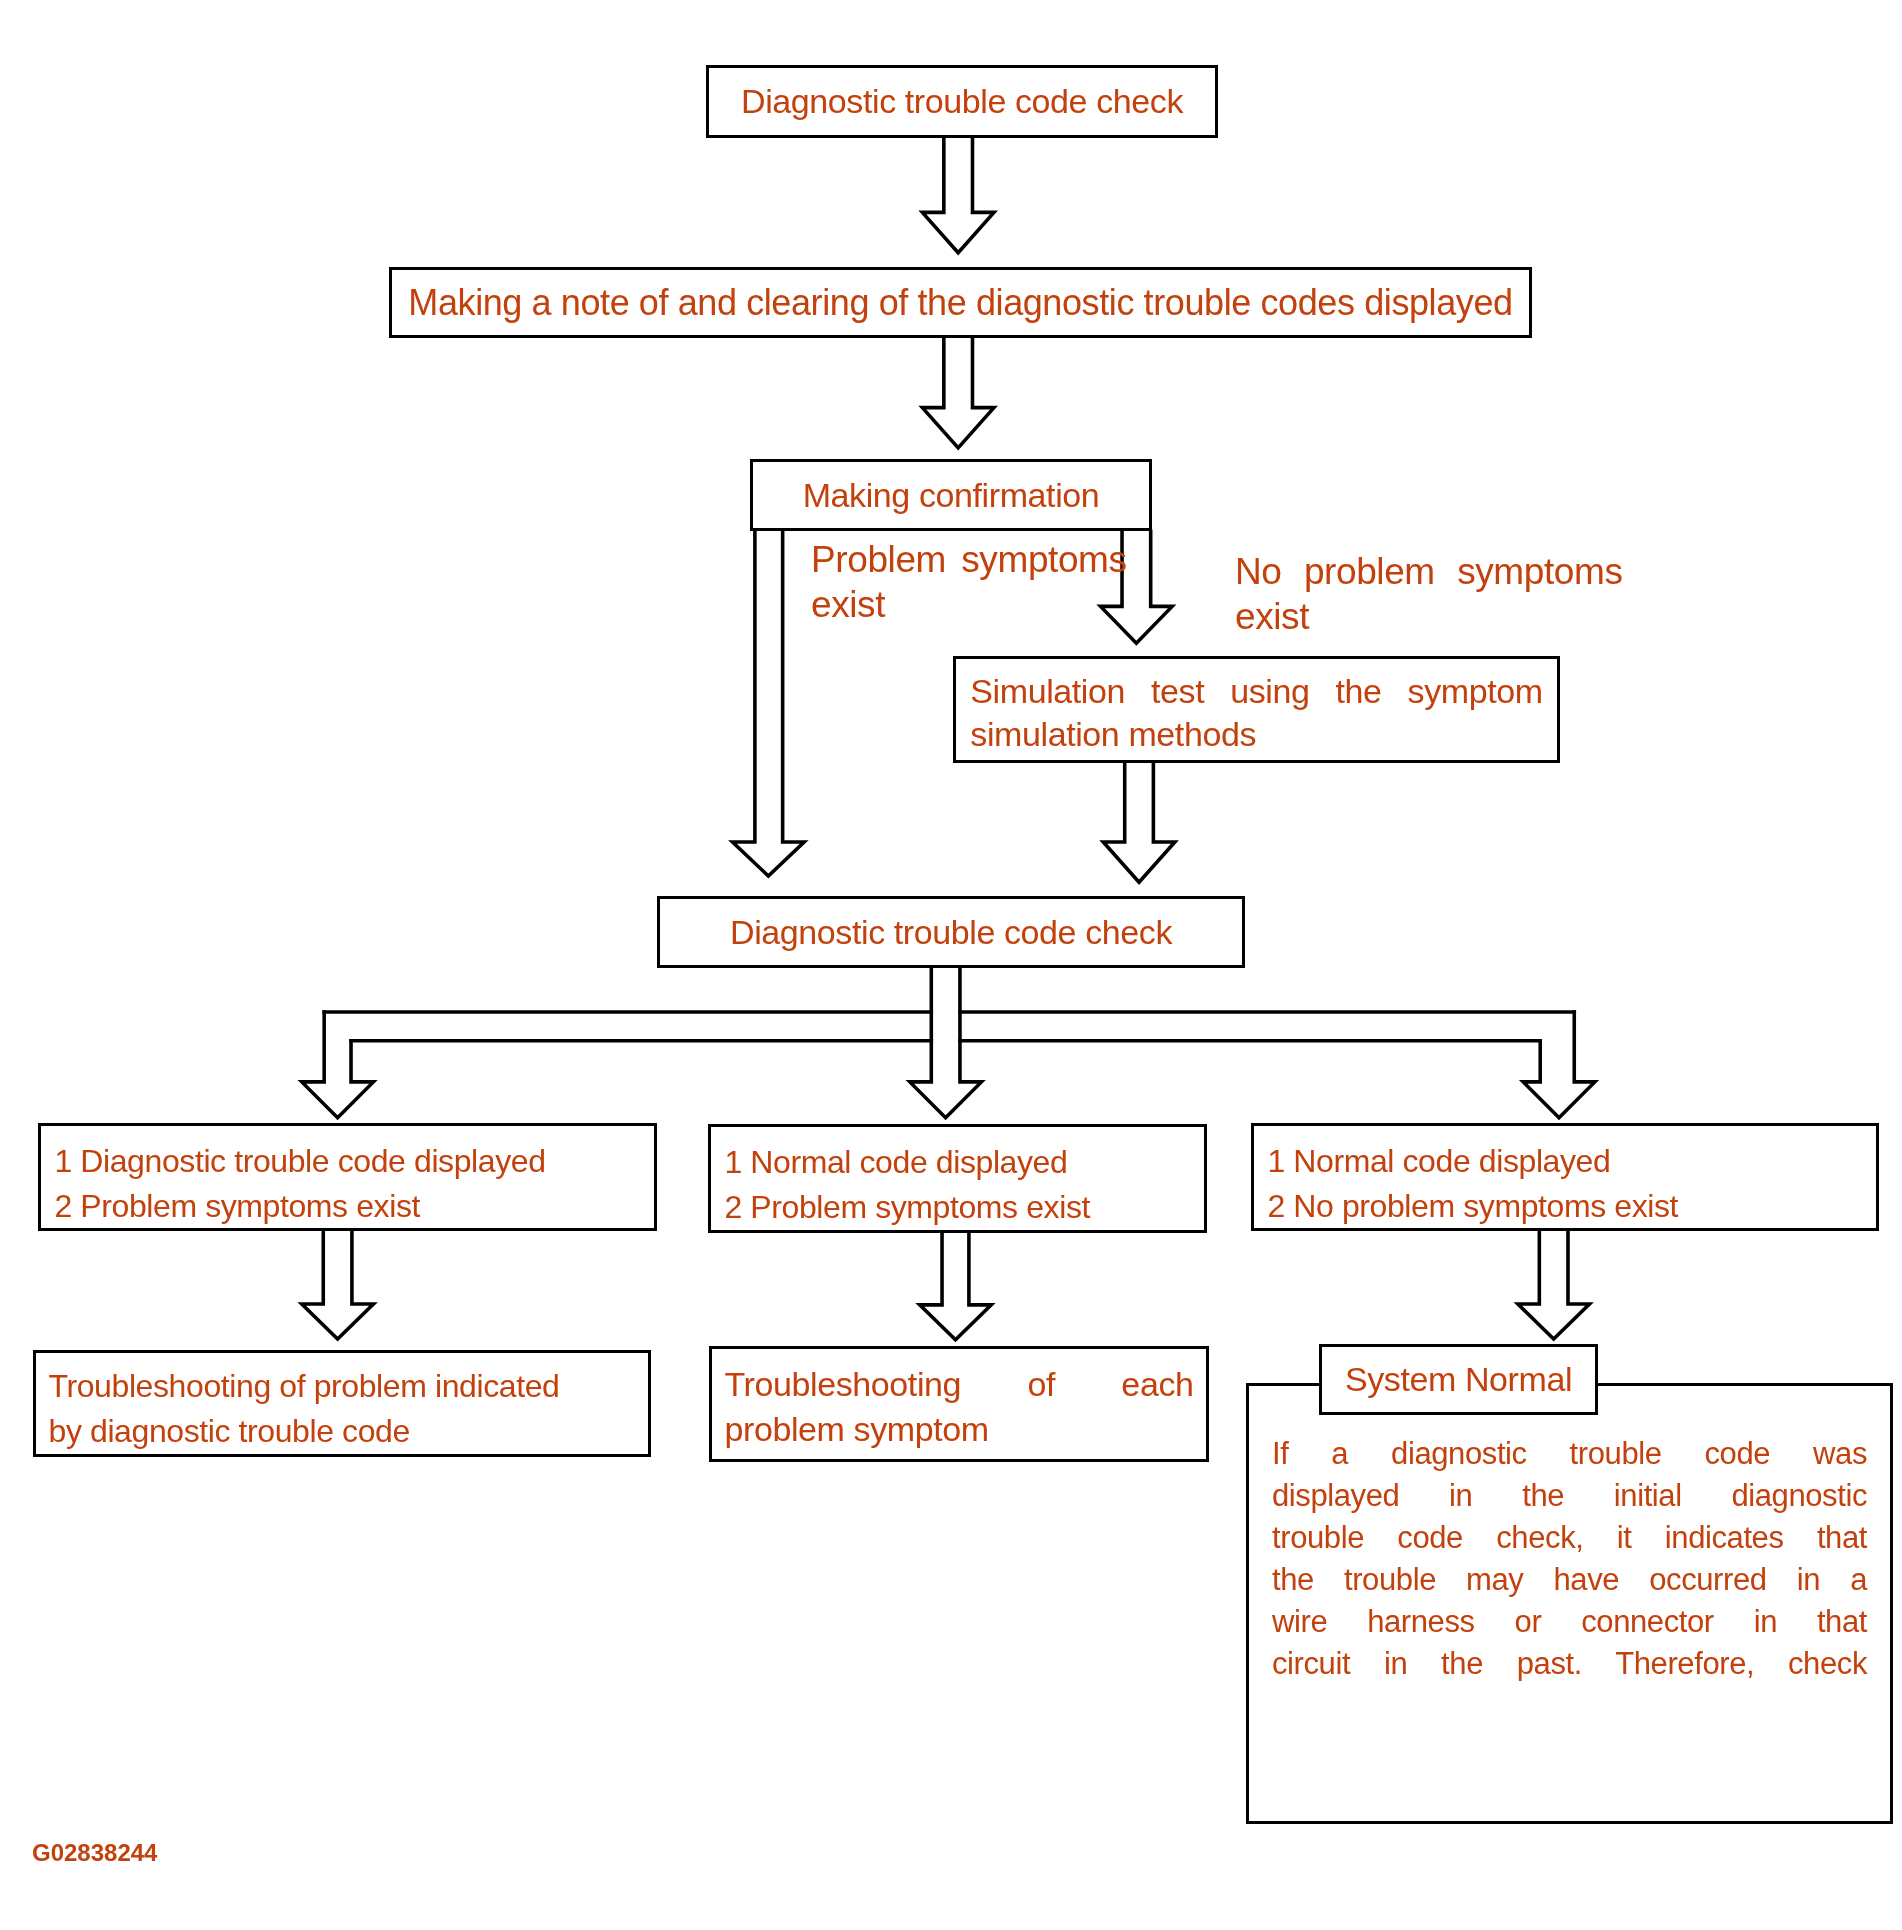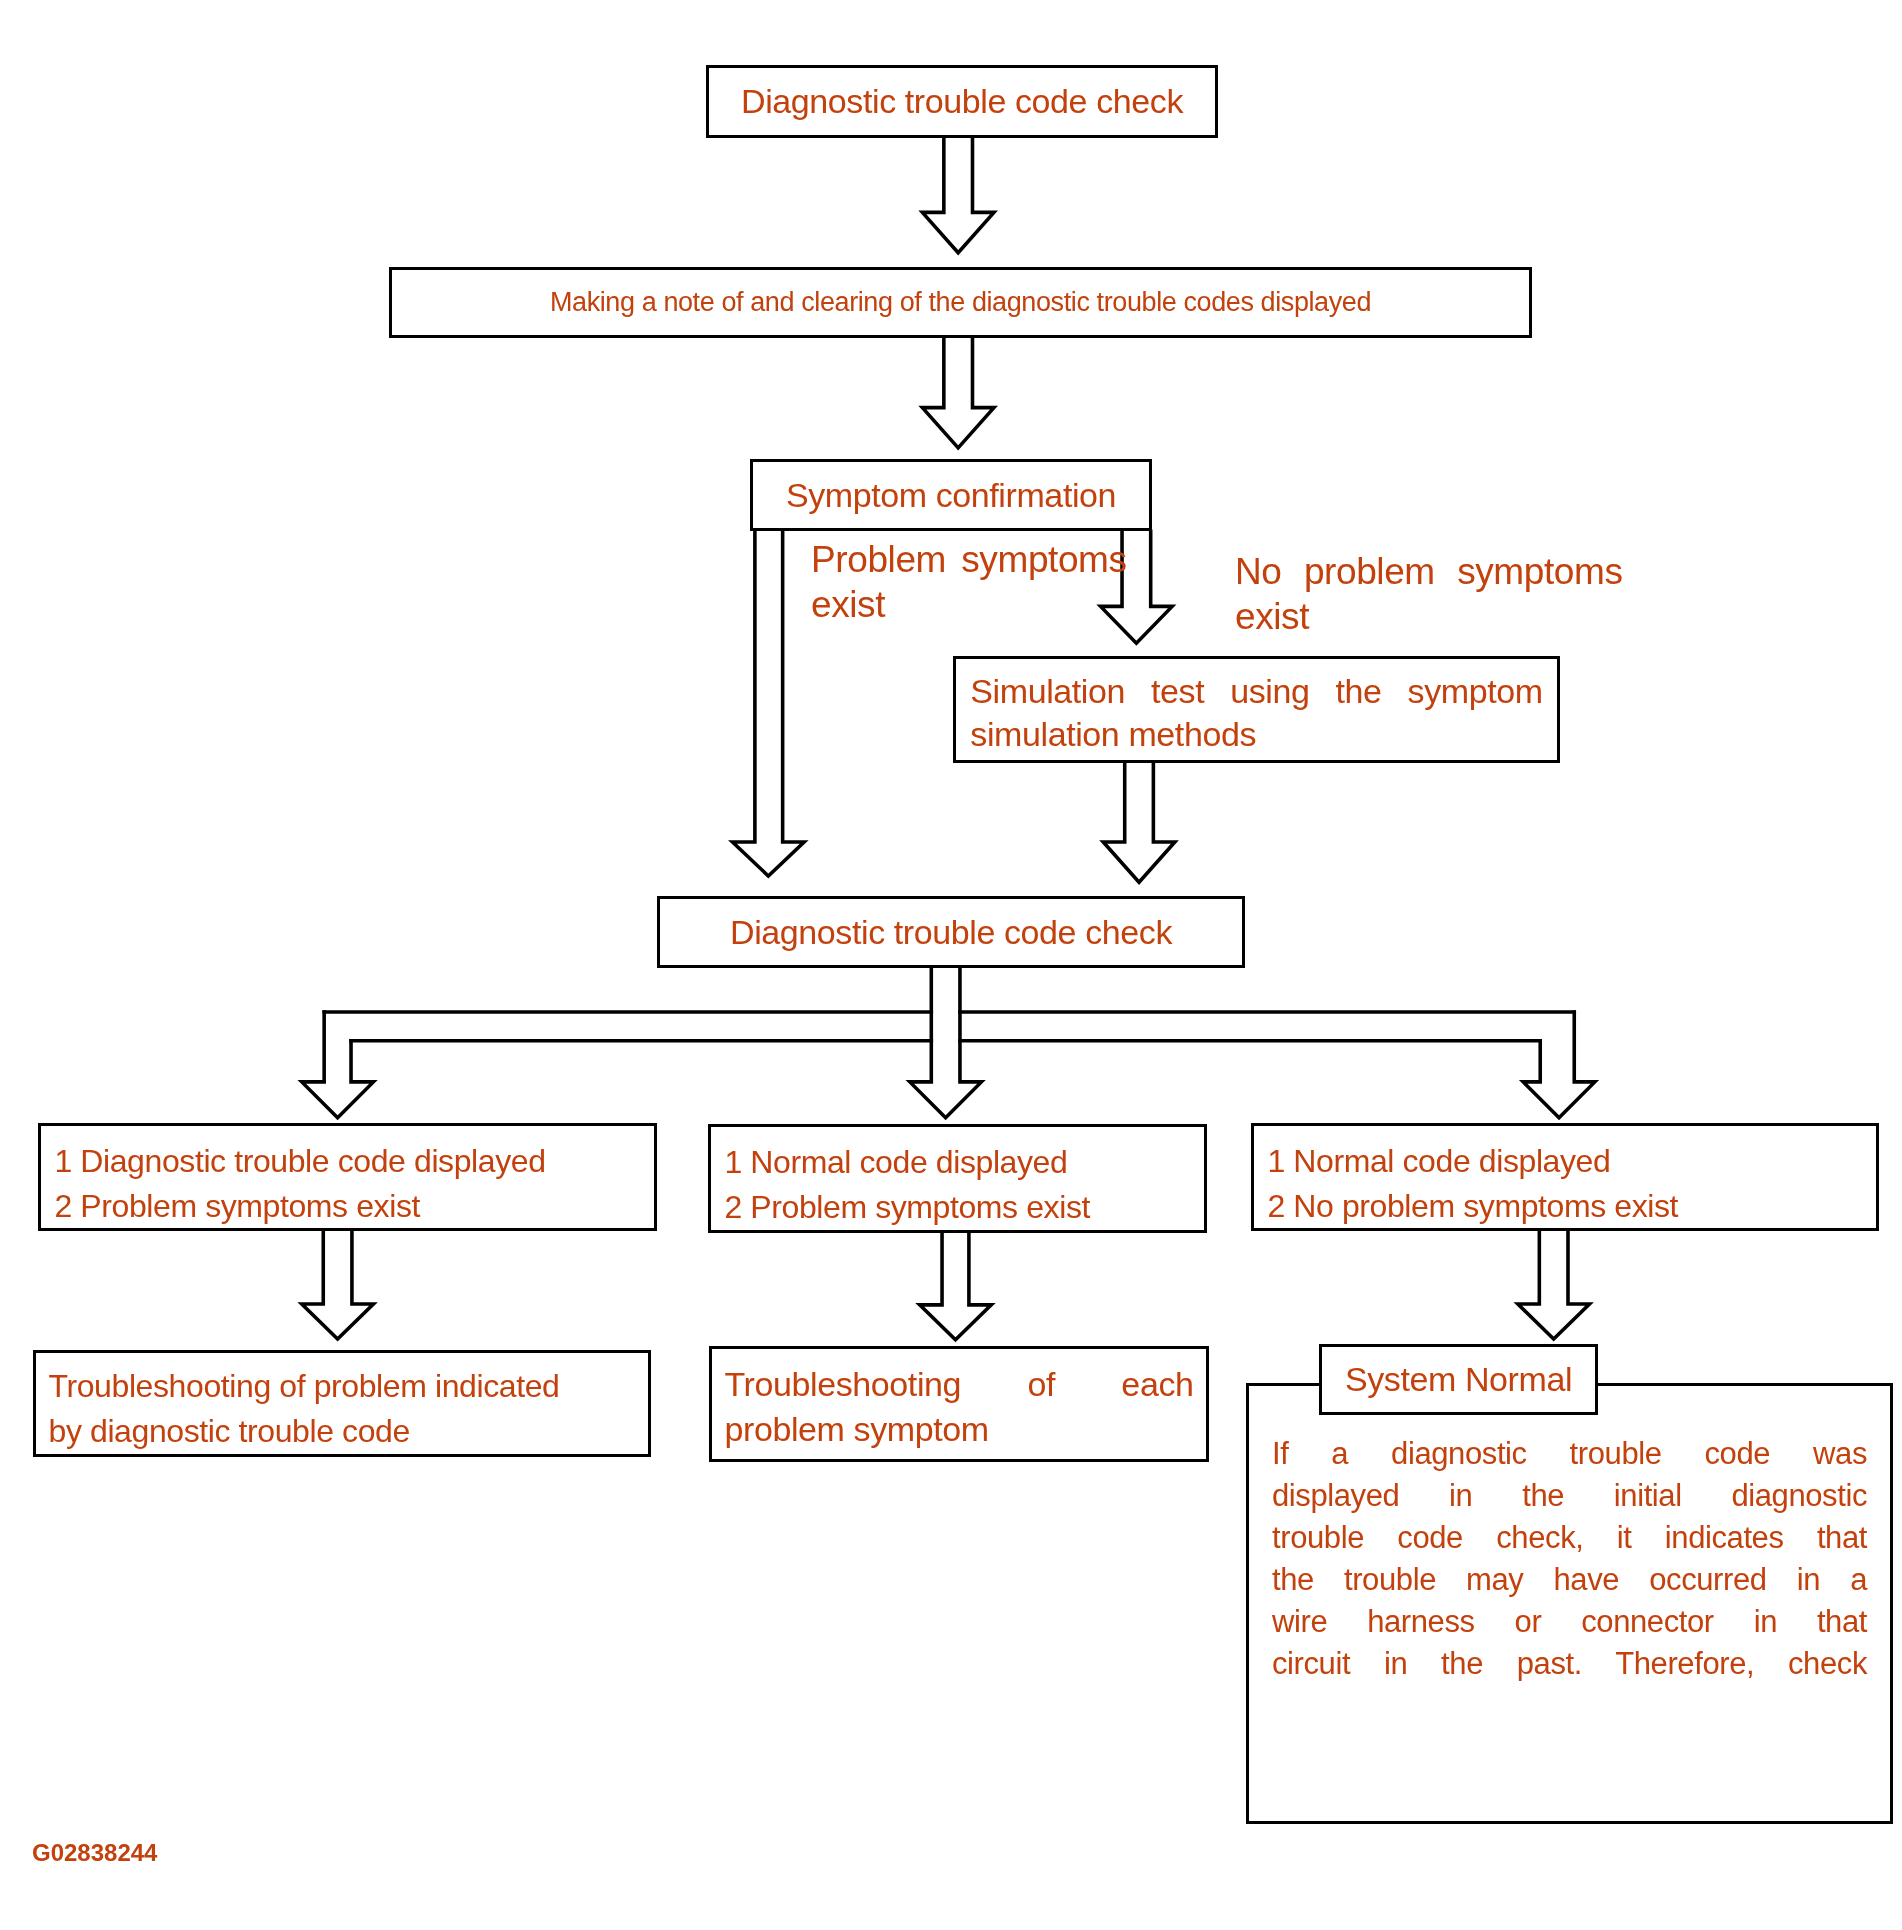--- a/index.html
+++ b/index.html
@@ -90,26 +90,26 @@
 
     <path d="M 361 1375 L 361 1456 L 337 1456 L 377 1495 L 417 1456 L 393 1456 L 393 1375"></path>
     <path d="M 1052 1377 L 1052 1457 L 1027 1457 L 1067 1496 L 1107 1457 L 1082 1457 L 1082 1377"></path>
     <path d="M 1719 1375 L 1719 1456 L 1695 1456 L 1735 1495 L 1775 1456 L 1751 1456 L 1751 1375"></path>
   </svg>
 
   <div class="box center1" style="left:706px; top:65px; width:512px; height:73px; font-size:34px;">
     <span>Diagnostic trouble code check</span>
   </div>
 
-  <div class="box center1" style="left:389px; top:267px; width:1143px; height:71px; font-size:27px;">
+  <div class="box center1" style="left:389px; top:267px; width:1143px; height:71px; font-size:36px;">
     <span>Making a note of and clearing of the diagnostic trouble codes displayed</span>
   </div>
 
   <div class="box center1" style="left:750px; top:459px; width:402px; height:72px; font-size:34px;">
-    <span>Symptom confirmation</span>
+    <span>Making confirmation</span>
   </div>
 
   <div class="edge-label lines" style="left:811px; top:537px; font-size:37px; word-spacing:5.4px;">
     <div class="line">Problem symptoms</div>
     <div class="line">exist</div>
   </div>
 
   <div class="edge-label lines" style="left:1187px; top:549px; font-size:37px; word-spacing:12.5px;margin-left:48px;">
     <div class="line">No problem symptoms</div>
     <div class="line">exist</div>

